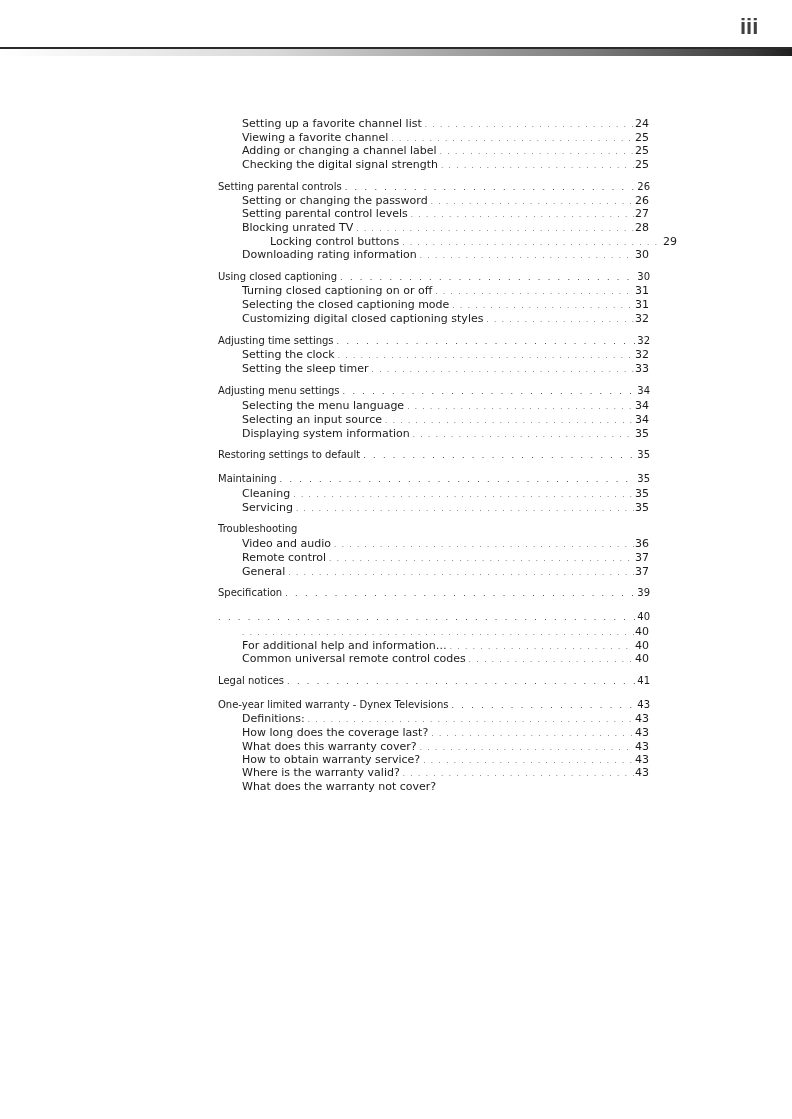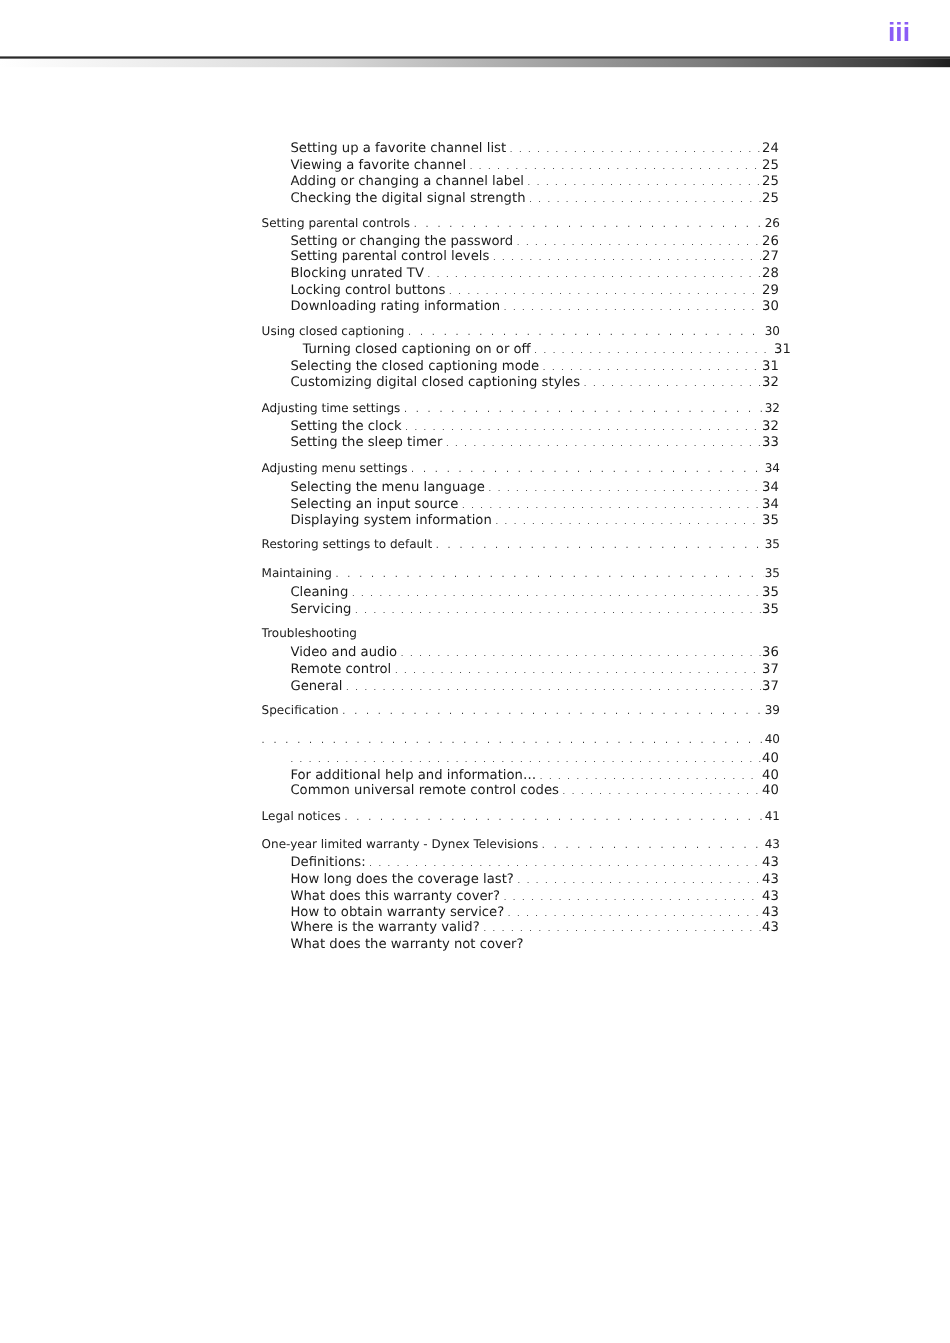--- a/index.html
+++ b/index.html
@@ -1,19 +1,19 @@
 <!DOCTYPE html>
 <html><head>
 <meta charset="utf-8">
 <style>
   html, body { margin: 0; padding: 0; background: #ffffff; }
   body { width: 792px; height: 1119px; position: relative; overflow: hidden;
          font-family: "DejaVu Sans", "Liberation Sans", sans-serif; color: #1a1a1a; }
   .page-num { position: absolute; left: 740px; top: 14px; font-family: "Liberation Sans", sans-serif;
-              font-weight: bold; font-size: 22px; letter-spacing: 0px; color: #8b5cf6; }
+              font-weight: bold; font-size: 22px; letter-spacing: 0px; color: #404040; }
   .rule-line { position: absolute; left: 0; top: 47px; width: 792px; height: 2px; background: #2a2a2a; }
   .rule-grad { position: absolute; left: 0; top: 49px; width: 792px; height: 7px;
                background: linear-gradient(to right, #ffffff 0%, #f4f4f4 10%, #d8d8d8 35%, #a9a9a9 55%, #7a7a7a 75%, #3a3a3a 95%, #1e1e1e 100%); }
   .toc { position: absolute; left: 0; top: 0; width: 792px; }
   .entry { position: absolute; display: flex; align-items: baseline; white-space: nowrap; overflow: hidden; }
   .entry.sub { left: 242px; width: 407px; font-size: 11px; height: 14px; line-height: 14px; }
   .entry.head { left: 218px; width: 432px; font-size: 10px; height: 18px; line-height: 18px; }
   .entry .title { flex: 0 0 auto; padding-right: 3px; }
   .entry .dots { flex: 1 1 auto; overflow: hidden; color: #333; letter-spacing: 1.6px; }
   .entry.head .dots { letter-spacing: 2.4px; }
@@ -62,36 +62,36 @@
     <div class="entry sub" style="top: 207px;">
       <span class="title">Setting parental control levels</span>
       <span class="dots"></span>
       <span class="pg">27</span>
     </div>
     <div class="entry sub" style="top: 221px;">
       <span class="title">Blocking unrated TV</span>
       <span class="dots"></span>
       <span class="pg">28</span>
     </div>
-    <div class="entry sub" style="top: 235px;">
+    <div class="entry sub" style="top: 235px; margin-left: 28px;">
       <span class="title">Locking control buttons</span>
       <span class="dots"></span>
       <span class="pg">29</span>
     </div>
     <div class="entry sub" style="top: 248px;">
       <span class="title">Downloading rating information</span>
       <span class="dots"></span>
       <span class="pg">30</span>
     </div>
     <div class="entry head" style="top: 268px;">
       <span class="title">Using closed captioning</span>
       <span class="dots"></span>
       <span class="pg">30</span>
     </div>
-    <div class="entry sub" style="top: 284px; margin-left: 10px;">
+    <div class="entry sub" style="top: 284px;">
       <span class="title">Turning closed captioning on or off</span>
       <span class="dots"></span>
       <span class="pg">31</span>
     </div>
     <div class="entry sub" style="top: 298px;">
       <span class="title">Selecting the closed captioning mode</span>
       <span class="dots"></span>
       <span class="pg">31</span>
     </div>
     <div class="entry sub" style="top: 312px;">

